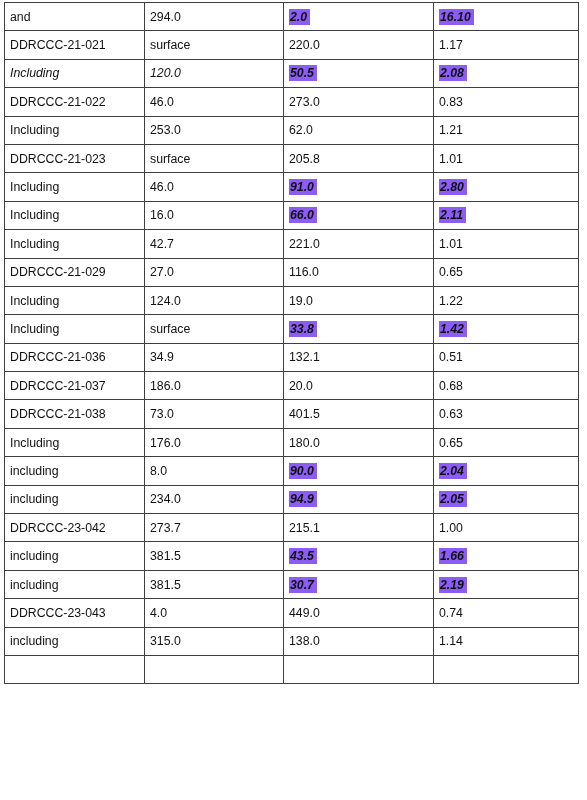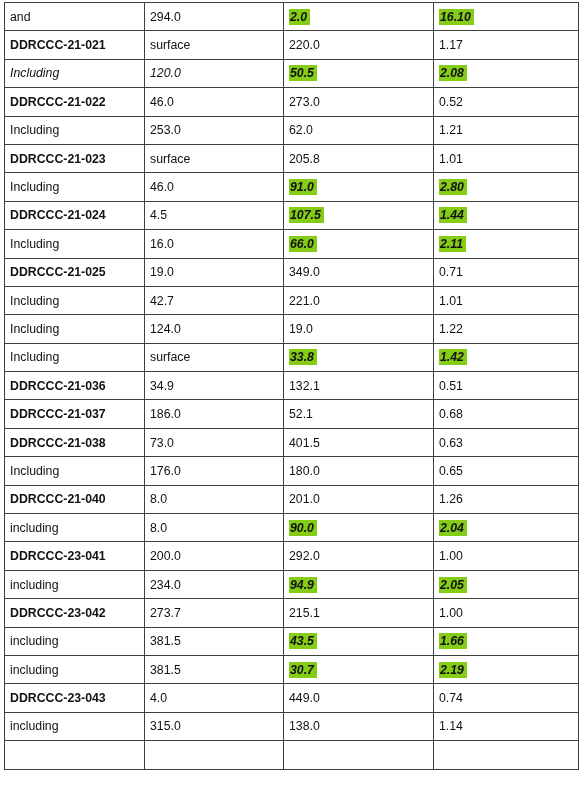--- a/index.html
+++ b/index.html
@@ -45,26 +45,26 @@
     white-space: nowrap;
     overflow: hidden;
   }
 
   
   table.results-table {
     border: 1.6px solid #3f3f3f;
   }
 
   
-  .t-bold   { font-weight: bold; }
+  .t-bold   { font-weight: normal; }
   .t-italic { font-style: italic; }
 
   
   .hl {
-    background: #84cc16;
+    background: #8b5cf6;
     font-weight: bold;
     font-style: italic;
     padding: 1px 3px 1px 1px;
     box-decoration-break: clone;
     -webkit-box-decoration-break: clone;
   }
 
   .cellspan { display: inline; }
 </style>
 </head>
@@ -94,63 +94,57 @@
         <tr>
           <td><span class="cellspan t-italic">Including</span></td>
           <td><span class="cellspan t-italic">120.0</span></td>
           <td><span class="cellspan hl">50.5</span></td>
           <td><span class="cellspan hl">2.08</span></td>
         </tr>
         <tr>
           <td><span class="cellspan t-bold">DDRCCC-21-022</span></td>
           <td><span class="cellspan ">46.0</span></td>
           <td><span class="cellspan ">273.0</span></td>
-          <td><span class="cellspan ">0.52</span></td>
+          <td><span class="cellspan ">0.83</span></td>
         </tr>
         <tr>
           <td><span class="cellspan ">Including</span></td>
           <td><span class="cellspan ">253.0</span></td>
           <td><span class="cellspan ">62.0</span></td>
           <td><span class="cellspan ">1.21</span></td>
         </tr>
         <tr>
           <td><span class="cellspan t-bold">DDRCCC-21-023</span></td>
           <td><span class="cellspan ">surface</span></td>
           <td><span class="cellspan ">205.8</span></td>
           <td><span class="cellspan ">1.01</span></td>
         </tr>
         <tr>
           <td><span class="cellspan ">Including</span></td>
           <td><span class="cellspan ">46.0</span></td>
           <td><span class="cellspan hl">91.0</span></td>
           <td><span class="cellspan hl">2.80</span></td>
         </tr>
         <tr>
-          <td><span class="cellspan t-bold">DDRCCC-21-024</span></td>
-          <td><span class="cellspan ">4.5</span></td>
-          <td><span class="cellspan hl">107.5</span></td>
-          <td><span class="cellspan hl">1.44</span></td>
-        </tr>
-        <tr>
           <td><span class="cellspan ">Including</span></td>
           <td><span class="cellspan ">16.0</span></td>
           <td><span class="cellspan hl">66.0</span></td>
           <td><span class="cellspan hl">2.11</span></td>
         </tr>
         <tr>
-          <td><span class="cellspan t-bold">DDRCCC-21-025</span></td>
-          <td><span class="cellspan ">19.0</span></td>
-          <td><span class="cellspan ">349.0</span></td>
-          <td><span class="cellspan ">0.71</span></td>
-        </tr>
-        <tr>
           <td><span class="cellspan ">Including</span></td>
           <td><span class="cellspan ">42.7</span></td>
           <td><span class="cellspan ">221.0</span></td>
           <td><span class="cellspan ">1.01</span></td>
+        </tr>
+        <tr>
+          <td><span class="cellspan t-bold">DDRCCC-21-029</span></td>
+          <td><span class="cellspan ">27.0</span></td>
+          <td><span class="cellspan ">116.0</span></td>
+          <td><span class="cellspan ">0.65</span></td>
         </tr>
         <tr>
           <td><span class="cellspan ">Including</span></td>
           <td><span class="cellspan ">124.0</span></td>
           <td><span class="cellspan ">19.0</span></td>
           <td><span class="cellspan ">1.22</span></td>
         </tr>
         <tr>
           <td><span class="cellspan ">Including</span></td>
           <td><span class="cellspan ">surface</span></td>
@@ -159,52 +153,40 @@
         </tr>
         <tr>
           <td><span class="cellspan t-bold">DDRCCC-21-036</span></td>
           <td><span class="cellspan ">34.9</span></td>
           <td><span class="cellspan ">132.1</span></td>
           <td><span class="cellspan ">0.51</span></td>
         </tr>
         <tr>
           <td><span class="cellspan t-bold">DDRCCC-21-037</span></td>
           <td><span class="cellspan ">186.0</span></td>
-          <td><span class="cellspan ">52.1</span></td>
+          <td><span class="cellspan ">20.0</span></td>
           <td><span class="cellspan ">0.68</span></td>
         </tr>
         <tr>
           <td><span class="cellspan t-bold">DDRCCC-21-038</span></td>
           <td><span class="cellspan ">73.0</span></td>
           <td><span class="cellspan ">401.5</span></td>
           <td><span class="cellspan ">0.63</span></td>
         </tr>
         <tr>
           <td><span class="cellspan ">Including</span></td>
           <td><span class="cellspan ">176.0</span></td>
           <td><span class="cellspan ">180.0</span></td>
           <td><span class="cellspan ">0.65</span></td>
         </tr>
         <tr>
-          <td><span class="cellspan t-bold">DDRCCC-21-040</span></td>
-          <td><span class="cellspan ">8.0</span></td>
-          <td><span class="cellspan ">201.0</span></td>
-          <td><span class="cellspan ">1.26</span></td>
-        </tr>
-        <tr>
           <td><span class="cellspan ">including</span></td>
           <td><span class="cellspan ">8.0</span></td>
           <td><span class="cellspan hl">90.0</span></td>
           <td><span class="cellspan hl">2.04</span></td>
-        </tr>
-        <tr>
-          <td><span class="cellspan t-bold">DDRCCC-23-041</span></td>
-          <td><span class="cellspan ">200.0</span></td>
-          <td><span class="cellspan ">292.0</span></td>
-          <td><span class="cellspan ">1.00</span></td>
         </tr>
         <tr>
           <td><span class="cellspan ">including</span></td>
           <td><span class="cellspan ">234.0</span></td>
           <td><span class="cellspan hl">94.9</span></td>
           <td><span class="cellspan hl">2.05</span></td>
         </tr>
         <tr>
           <td><span class="cellspan t-bold">DDRCCC-23-042</span></td>
           <td><span class="cellspan ">273.7</span></td>

